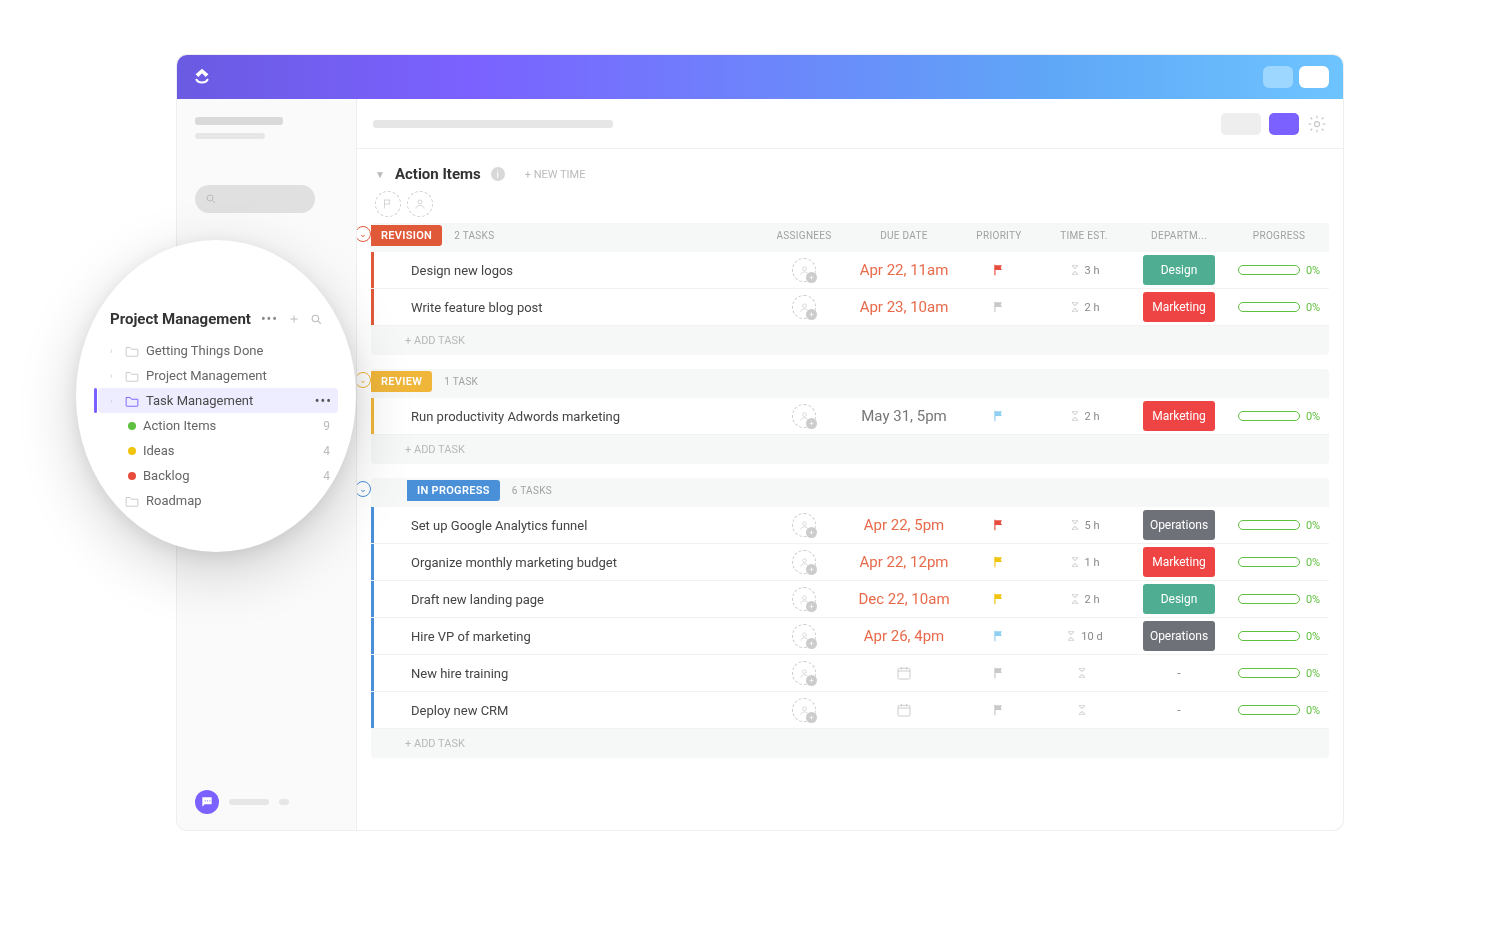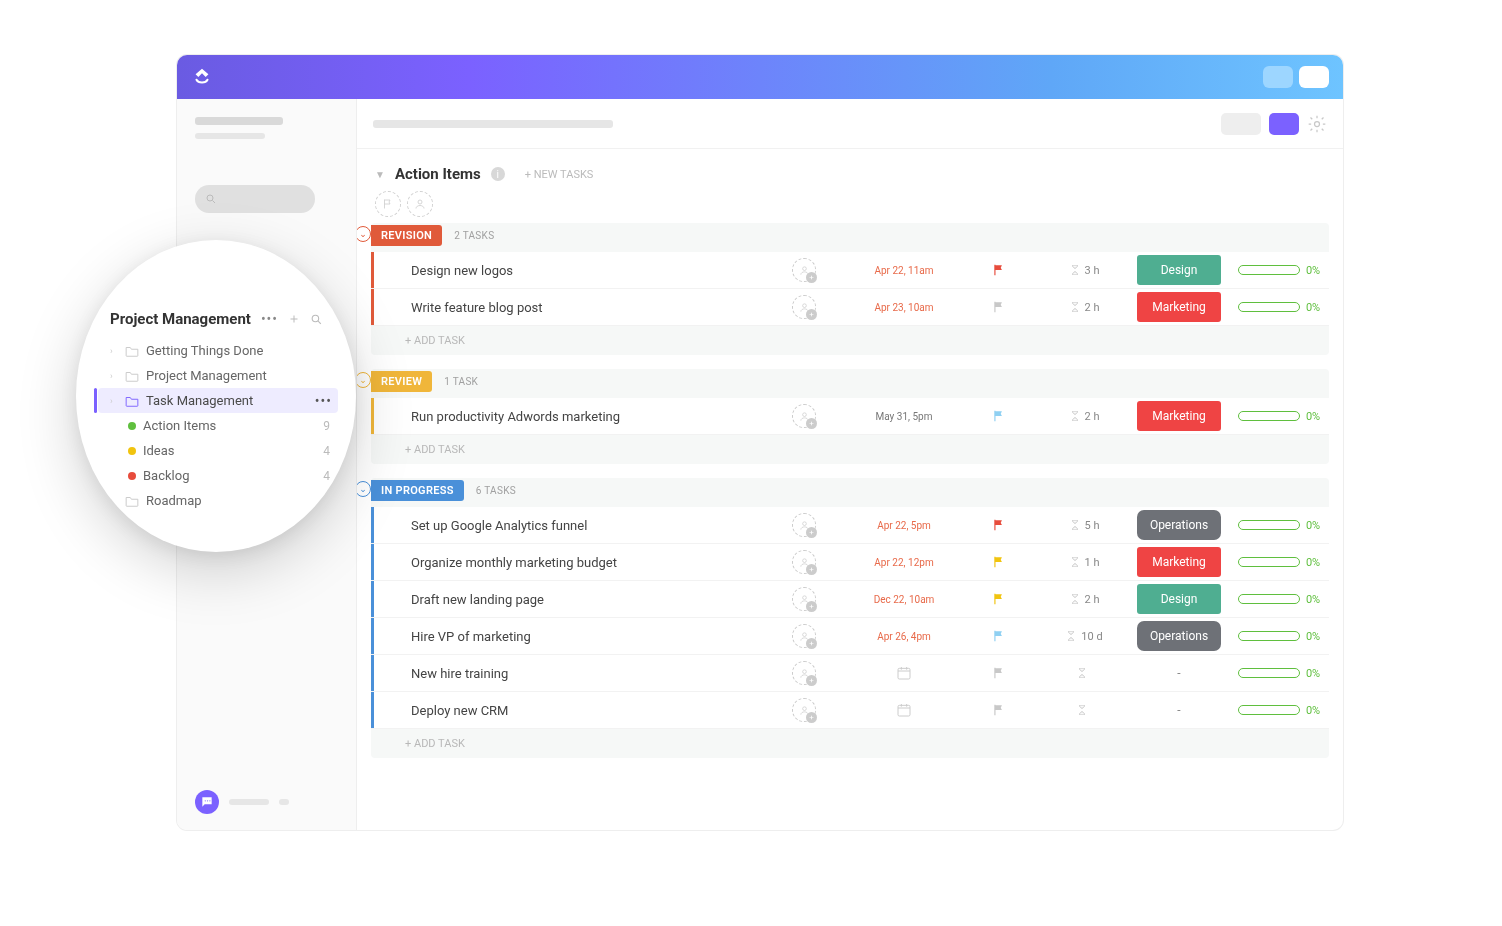--- a/index.html
+++ b/index.html
@@ -86,31 +86,31 @@
 
   .status-header-row{display:flex;align-items:center;padding:2px 0 6px 0;}
 
   .task-row{display:grid;grid-template-columns:34px 1fr 90px 110px 80px 90px 100px 100px;align-items:center;background:#fff;border-bottom:1px solid #f2f2f2;height:37px;font-size:13px;color:#444;position:relative;}
   .task-row .stripe{position:absolute;left:0;top:0;bottom:0;width:3px;}
   .task-title{padding-left:6px;}
   .cell{display:flex;align-items:center;justify-content:center;font-size:12px;color:#888;}
   .assignee{width:24px;height:24px;border-radius:50%;border:1px dashed #ccc;position:relative;display:flex;align-items:center;justify-content:center;}
   .assignee svg{width:11px;height:11px;color:#ccc;}
   .assignee .plus{position:absolute;right:-2px;bottom:-2px;width:11px;height:11px;border-radius:50%;background:#ccc;color:#fff;font-size:8px;display:flex;align-items:center;justify-content:center;}
-  .due{font-size:10px;}
+  .due{font-size:15px;}
   .due.red{color:#e86a4a;}
   .due.norm{color:#777;}
   .cal-icon{width:16px;height:16px;color:#ccc;}
   .flag{width:14px;height:14px;}
   .hourglass{width:12px;height:12px;color:#ccc;margin-right:4px;}
   .timeest{font-size:11px;color:#888;}
-  .dept-chip{color:#fff;font-size:12px;border-radius:3px;width:84px;height:30px;display:flex;align-items:center;justify-content:center;}
+  .dept-chip{color:#fff;font-size:12px;border-radius:3px;width:72px;height:30px;display:flex;align-items:center;justify-content:center;}
   .dept-design{background:#4FAE91;}
   .dept-marketing{background:#ef4444;}
-  .dept-operations{background:#6E7177;border-radius:7px;}
+  .dept-operations{background:#6E7177;}
   .dept-blank{color:#888;}
   .progress-wrap{display:flex;align-items:center;gap:6px;}
   .progress-bar{width:62px;height:10px;border:1.5px solid #5FBF3E;border-radius:6px;}
   .progress-pct{font-size:11px;color:#5FBF3E;}
   .add-task{color:#b8b8b8;font-size:11px;padding:8px 0 4px 34px;}
 
   
   .popover {
     position:absolute;
     left:76px; top:240px;
@@ -200,21 +200,21 @@
               <path d="M12 2v3M12 19v3M4.2 4.2l2.1 2.1M17.7 17.7l2.1 2.1M2 12h3M19 12h3M4.2 19.8l2.1-2.1M17.7 6.3l2.1-2.1" stroke="currentColor" stroke-width="1.5"></path>
             </svg>
         </div>
       </div>
 
       <div class="content">
         <div class="list-header">
           <span class="caret-down">▼</span>
           <span class="list-title">Action Items</span>
           <span class="info-dot">i</span>
-          <span class="new-task-link">+ NEW TASKS</span>
+          <span class="new-task-link">+ NEW TIME</span>
         </div>
         <div class="bubble-row">
           <div class="circle-btn">
               <svg viewBox="0 0 24 24">
                 <path d="M5 3v18M5 4h11l-2 4 2 4H5" fill="none" stroke="currentColor" stroke-width="1.6"></path>
               </svg>
             </div>
           <div class="circle-btn">
               <svg viewBox="0 0 24 24">
                 <circle cx="12" cy="8" r="4" fill="none" stroke="currentColor" stroke-width="1.6"></circle>
@@ -222,20 +222,29 @@
               </svg>
             </div>
         </div>
 
         <div id="groups">
             <div class="status-group">
               <div class="status-header-row" style="position: relative; display: flex;">
                 <div class="collapse-circle" style="border-color: rgb(224, 90, 58); color: rgb(224, 90, 58);">⌄</div>
                 <div class="status-chip" style="background: rgb(224, 90, 58);">REVISION</div>
                 <span class="task-count">2 TASKS</span>
+                <div class="columns" style="grid-template-columns: 1fr 90px 110px 80px 90px 100px 100px; flex: 1 1 0%; margin-left: 20px;">
+                  <span style="visibility: hidden;"></span>
+                  <span>ASSIGNEES</span>
+                  <span>DUE DATE</span>
+                  <span>PRIORITY</span>
+                  <span>TIME EST.</span>
+                  <span>DEPARTM...</span>
+                  <span>PROGRESS</span>
+                </div>
               </div>
               <div class="task-row">
                 <div class="stripe" style="background: rgb(224, 90, 58);"></div>
                 <div></div>
                 <div class="task-title">Design new logos</div>
                 <div class="cell">
                   <div class="assignee">
                     <svg viewBox="0 0 24 24">
                       <circle cx="12" cy="8" r="4" fill="none" stroke="currentColor" stroke-width="1.6"></circle>
                       <path d="M4 21c0-4 4-6 8-6s8 2 8 6" fill="none" stroke="currentColor" stroke-width="1.6"></path>
@@ -350,21 +359,21 @@
                     <div class="progress-bar"></div>
                     <span class="progress-pct">0%</span>
                   </div>
                 </div>
               </div>
               <div class="add-task">+ ADD TASK</div>
             </div>
             <div class="status-group">
               <div class="status-header-row" style="position: relative;">
                 <div class="collapse-circle" style="border-color: rgb(74, 144, 217); color: rgb(74, 144, 217);">⌄</div>
-                <div class="status-chip" style="background: rgb(74, 144, 217);">IN PROGRESS</div>
+                <div class="status-chip" style="background: rgb(74, 144, 217); margin-left: 36px;">IN PROGRESS</div>
                 <span class="task-count">6 TASKS</span>
               </div>
               <div class="task-row">
                 <div class="stripe" style="background: rgb(74, 144, 217);"></div>
                 <div></div>
                 <div class="task-title">Set up Google Analytics funnel</div>
                 <div class="cell">
                   <div class="assignee">
                     <svg viewBox="0 0 24 24">
                       <circle cx="12" cy="8" r="4" fill="none" stroke="currentColor" stroke-width="1.6"></circle>

